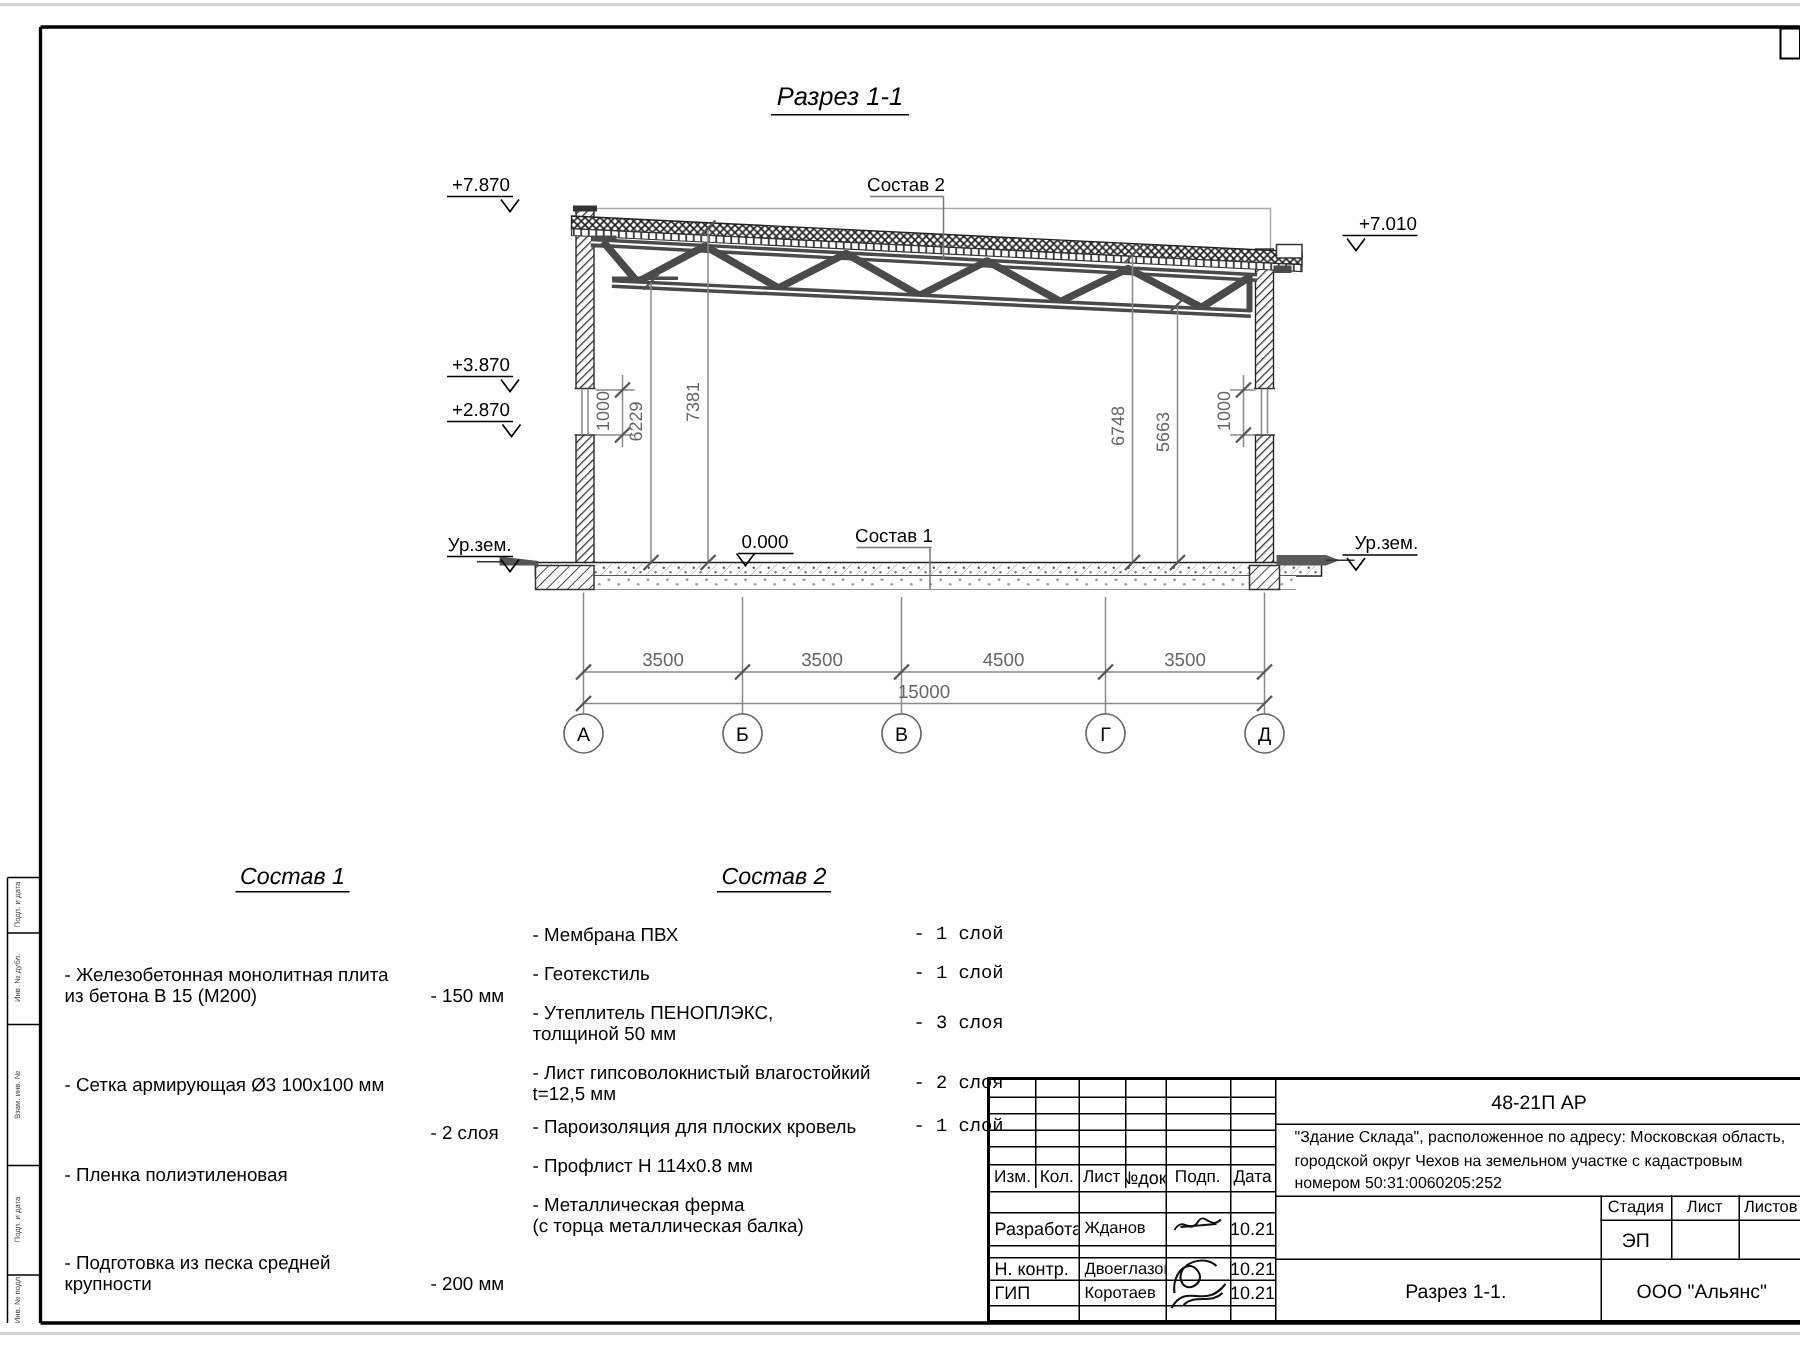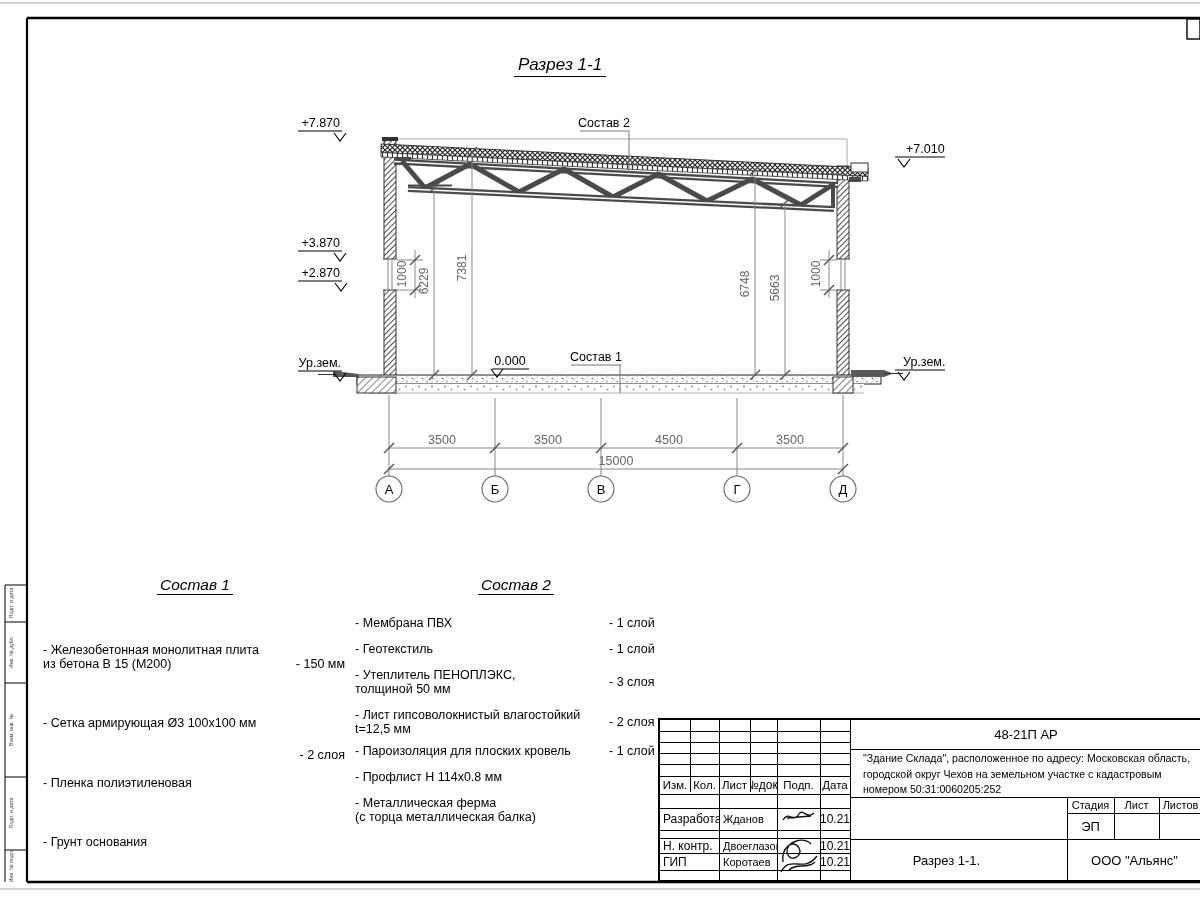--- a/index.html
+++ b/index.html
@@ -18,23 +18,23 @@
   .sostav-head span{border-bottom:1.2px solid #000;padding:0 3px 1px 3px;}
   #sostav1-head{left:95px;top:576px;}
   #sostav2-head{left:416px;top:576px;}
   
   .slist{font-size:12.5px;line-height:14px;}
   #sostav1-list{left:43px;top:615px;width:302px;}
   #sostav2-list{left:355px;top:616px;width:314px;}
   .li{display:flex;}
   .li .nm{white-space:pre-line;}
   #sostav1-list .nm{width:244px;margin-top:28px;}
-  #sostav1-list .vl{width:58px;text-align:right;}
+  #sostav1-list .vl{width:58px;}
   #sostav2-list .nm{width:254px;}
-  #sostav2-list .vl{width:60px;}
+  #sostav2-list .vl{width:60px;font-family:Liberation Mono, monospace;}
   .vend{align-self:flex-end;}
   .vmid{align-self:center;}
   
   #tb{left:658px;top:718px;width:542px;height:164px;
       border-top:2px solid #000;border-left:2px solid #000;border-bottom:2px solid #000;
       box-sizing:border-box;font-size:11.5px;}
   .hl,.vl-l{position:absolute;background:#000;}
   .hl{height:1px;} .vl-l{width:1px;}
   .cell{position:absolute;display:flex;align-items:center;justify-content:center;
         text-align:center;overflow:hidden;}
@@ -286,20 +286,25 @@
 из бетона В 15 (М200)</span>
     <span class="vl vend">- 150 мм</span>
   </div>
   <div class="li" style="margin-bottom:18px">
     <span class="nm">- Сетка армирующая Ø3 100х100 мм</span>
   </div>
   <div class="li" style="margin-bottom:17px">
     <span class="nm">- Пленка полиэтиленовая</span>
     <span class="vl">-  2 слоя</span>
   </div>
+  <div class="li" style="margin-bottom:14px">
+    <span class="nm">- Подготовка из песка средней
+крупности</span>
+    <span class="vl vend">- 200 мм</span>
+  </div>
   <div class="li">
     <span class="nm">- Грунт основания</span>
   </div>
 </div>
 
 <div id="sostav2-head" class="abs sostav-head">
   <span>Состав 2</span>
 </div>
 <div id="sostav2-list" class="abs slist">
   <div class="li" style="margin-bottom:12px">
@@ -385,19 +390,19 @@
     <path d="M6,16 C12,6 16,20 22,10 C26,4 30,16 37,9 M10,14 L34,12" fill="none" stroke="#111" stroke-width="1.3"></path>
     <path d="M6,58 C4,44 16,34 22,44 C27,52 12,60 10,48 C9,38 26,32 34,40 M4,68 C14,50 26,70 40,52 M12,66 C20,58 30,66 38,58" fill="none" stroke="#111" stroke-width="1.4"></path>
   </svg>
 
   <div class="cell" style="left:190px;top:0;width:352px;height:29px;font-size:13px">48-21П АР</div>
   <div id="tb-desc">
     <div>"Здание Склада", расположенное по адресу: Московская область,</div>
     <div>городской округ Чехов на земельном участке с кадастровым</div>
     <div><span>номером </span><span class="ital">50:31:0060205:252</span></div>
   </div>
-  <div class="cell" style="left:178px;top:119px;width:217px;height:43px;font-size:13px">Разрез 1-1.</div>
+  <div class="cell" style="left:202px;top:119px;width:217px;height:43px;font-size:13px">Разрез 1-1.</div>
   <div class="cell" style="left:407px;top:77px;width:47px;height:16px;font-size:11px">Стадия</div>
   <div class="cell" style="left:454px;top:77px;width:45px;height:16px;font-size:11px">Лист</div>
   <div class="cell" style="left:499px;top:77px;width:43px;height:16px;font-size:11px">Листов</div>
   <div class="cell" style="left:407px;top:93px;width:47px;height:26px;font-size:13px">ЭП</div>
   <div class="cell" style="left:407px;top:119px;width:135px;height:43px;font-size:13px">ООО "Альянс"</div>
 </div>
 
 </body></html>

